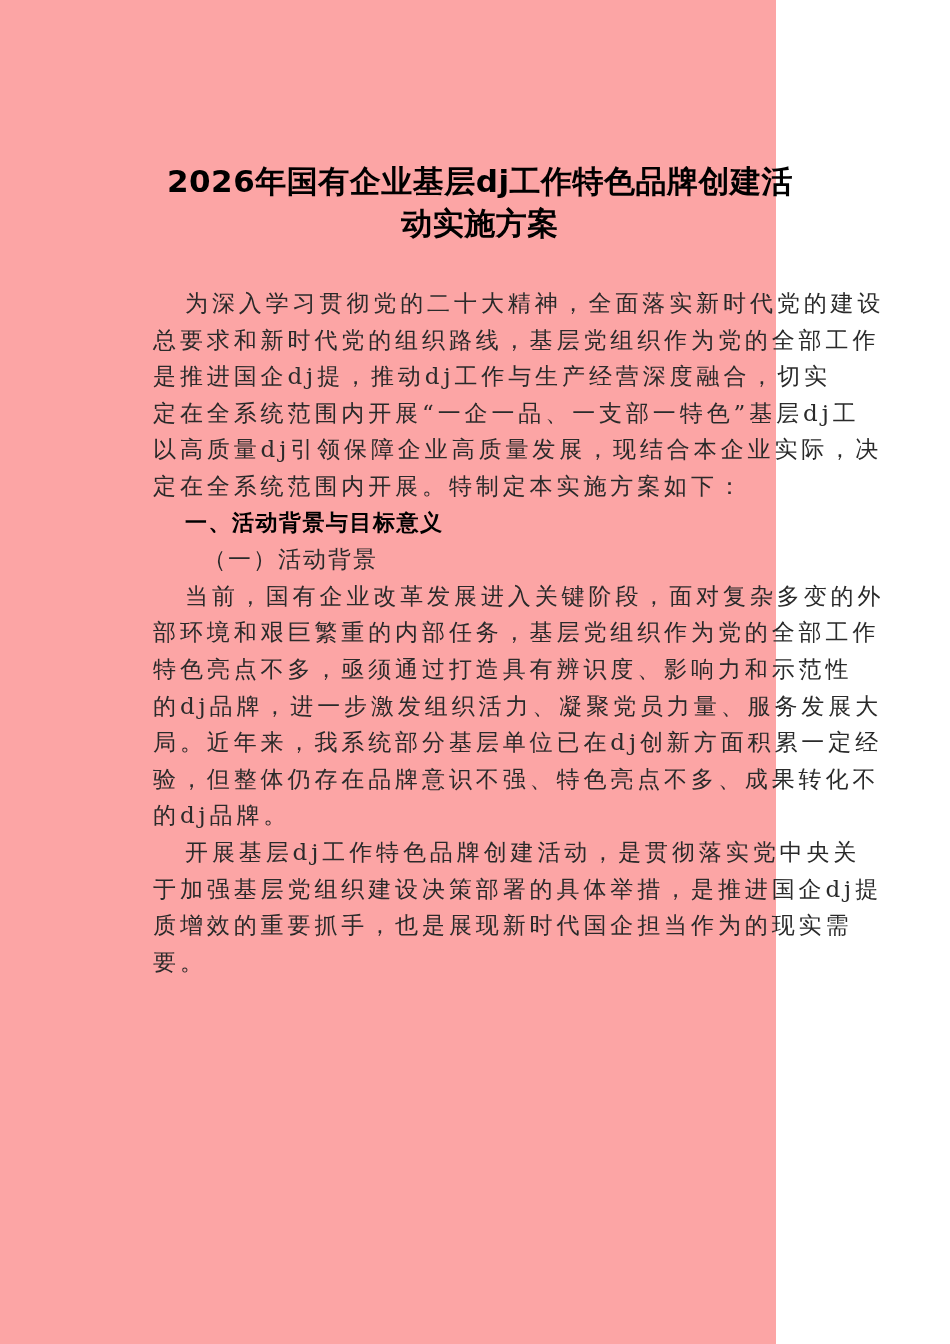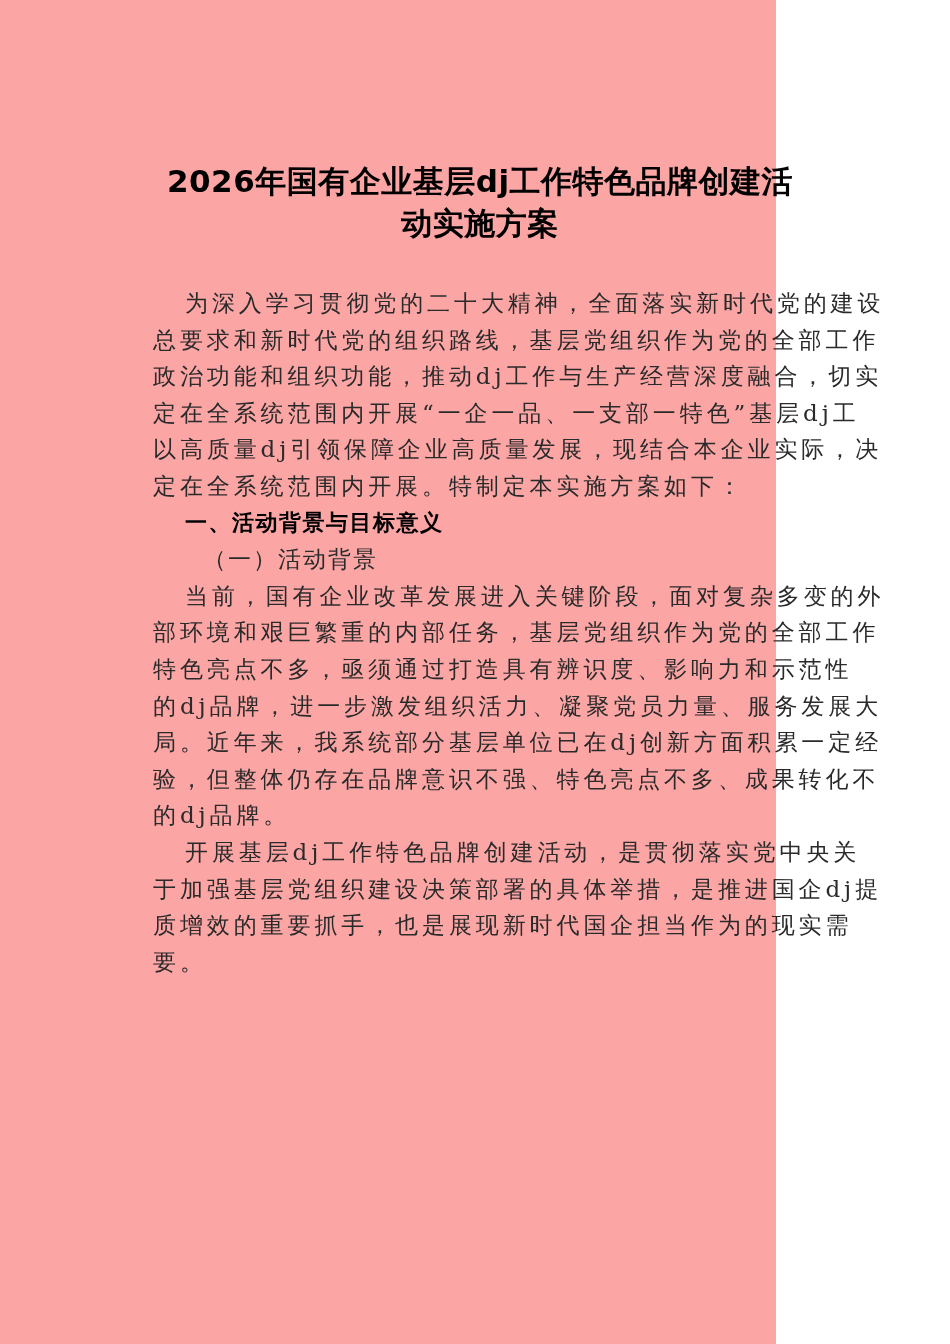--- a/index.html
+++ b/index.html
@@ -77,21 +77,21 @@
   <div class="title">
     <span class="tline">2026年国有企业基层dj工作特色品牌创建活</span>
     <span class="tline">动实施方案</span>
   </div>
 
   <div class="body">
 
     <div>
       <span class="line indent">为深入学习贯彻党的二十大精神，全面落实新时代党的建设</span>
       <span class="line">总要求和新时代党的组织路线，基层党组织作为党的全部工作</span>
-      <span class="line">政治功能和组织功能，推动dj工作与生产经营深度融合，切实</span>
+      <span class="line">是推进国企dj提，推动dj工作与生产经营深度融合，切实</span>
       <span class="line">定在全系统范围内开展“一企一品、一支部一特色”基层dj工</span>
       <span class="line">以高质量dj引领保障企业高质量发展，现结合本企业实际，决</span>
       <span class="line">定在全系统范围内开展。特制定本实施方案如下：</span>
     </div>
 
     <span class="line heading">一、活动背景与目标意义</span>
 
     <span class="line subheading">（一）活动背景</span>
 
     <div>

